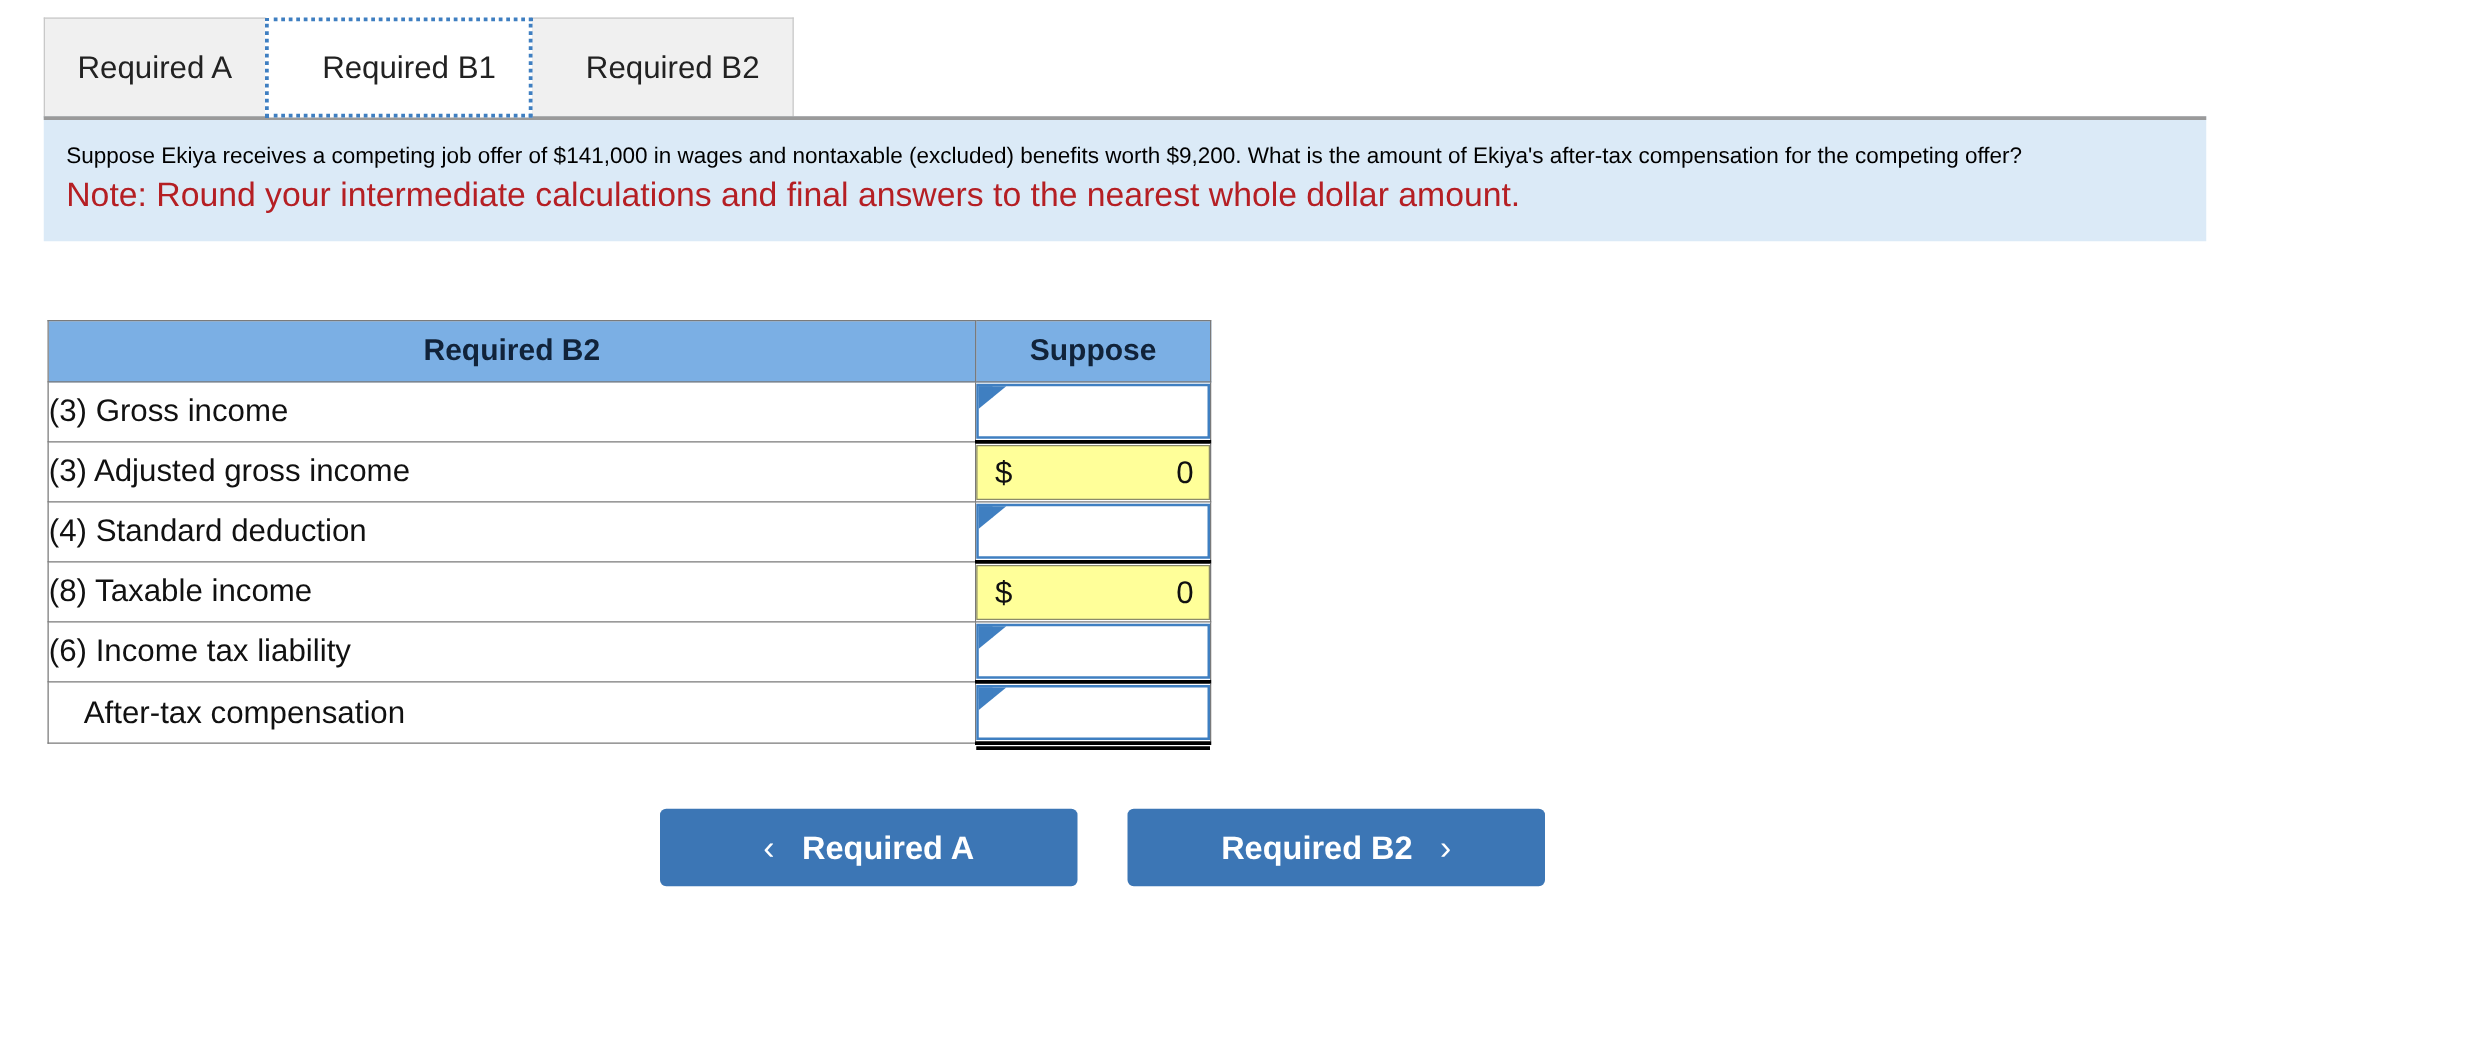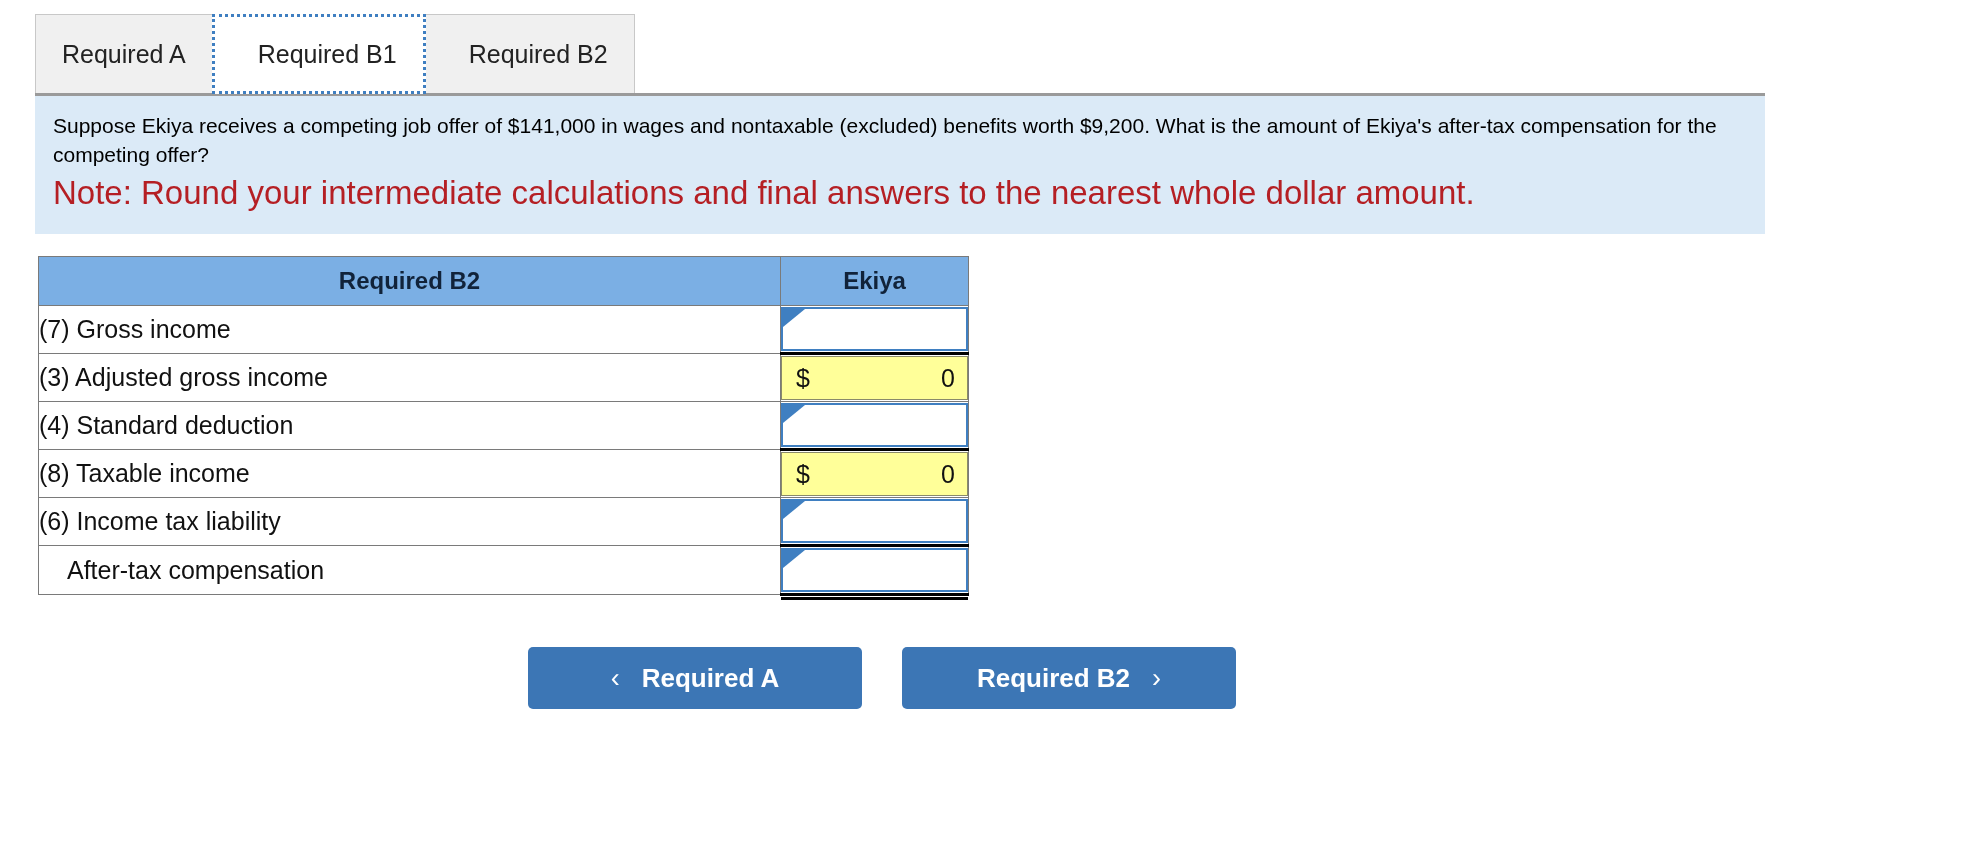--- a/index.html
+++ b/index.html
@@ -51,26 +51,26 @@
     position: absolute;
     left: 35px;
     top: 93px;
     width: 1730px;
     box-sizing: border-box;
     background: #dbeaf7;
     border-top: 3px solid #9a9a9a;
     padding: 16px 18px 18px 18px;
   }
   .question-text {
-    font-size: 21px;
+    font-size: 18px;
     line-height: 1.36;
     color: #000000;
   }
   .question-note {
-    font-size: 33px;
+    font-size: 27px;
     line-height: 1.36;
     color: #b51f24;
     margin-top: 2px;
   }
 
   
   .answer-table {
     position: absolute;
     left: 38px;
     top: 256px;
@@ -215,26 +215,26 @@
 </div>
 
 <table class="answer-table">
   <colgroup>
     <col class="c-label">
     <col class="c-amount">
   </colgroup>
   <thead>
     <tr>
       <th>Required B2</th>
-      <th>Ekiya</th>
+      <th>Suppose</th>
     </tr>
   </thead>
   <tbody>
     <tr>
-      <td class="row-label">(7) Gross income</td>
+      <td class="row-label">(3) Gross income</td>
       <td class="amount-cell">
         <div class="input-box">
           <span class="corner-tri"></span>
           <span class="input-value"></span>
         </div>
       </td>
     </tr>
     <tr>
       <td class="row-label">(3) Adjusted gross income</td>
       <td class="amount-cell topline">

